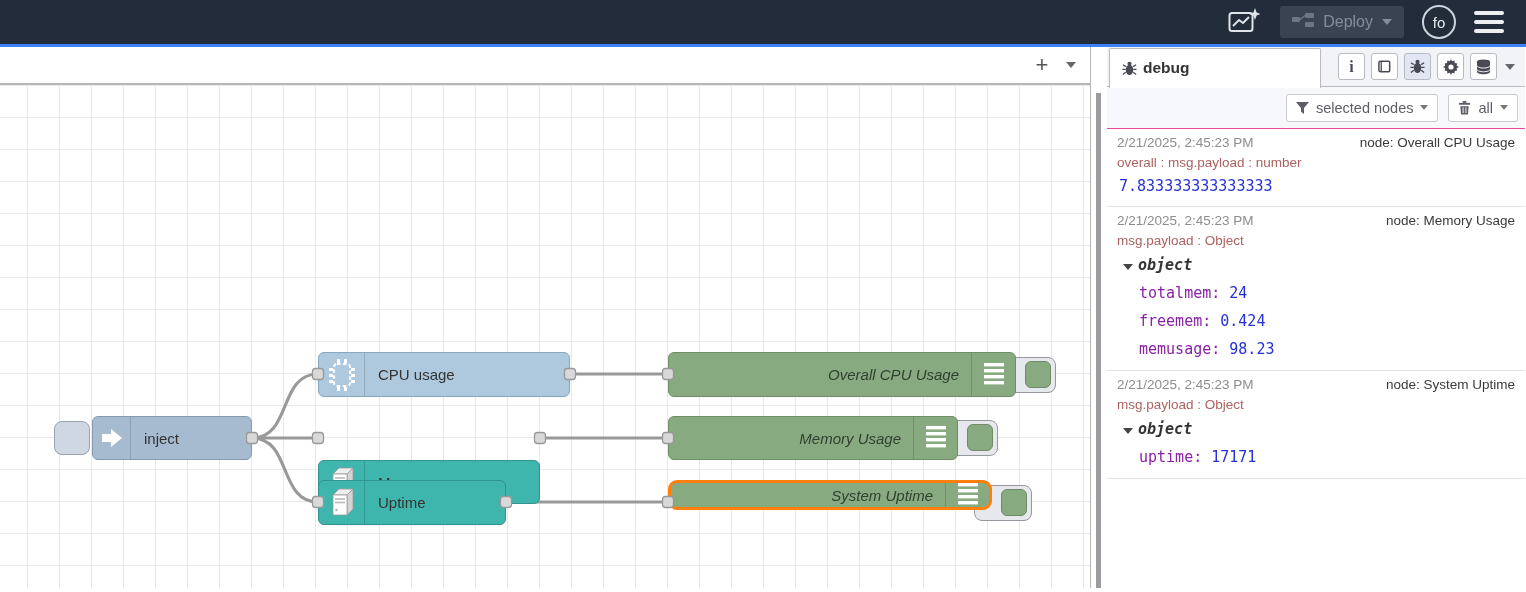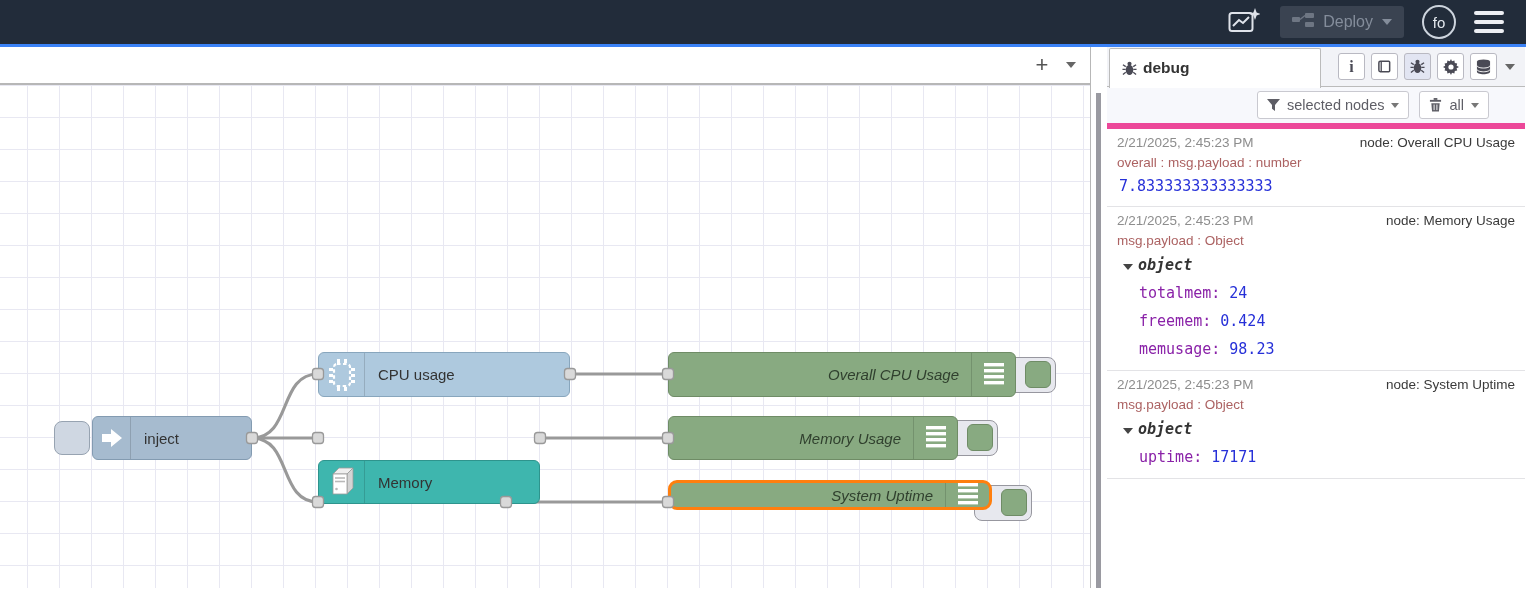--- a/index.html
+++ b/index.html
@@ -64,22 +64,22 @@
   .sb-tab { position:relative; top:1px; margin-left:2px; width:212px; height:40px; background:#fff;
             border:1px solid #bbb; border-bottom:none; border-radius:2px 2px 0 0;
             display:flex; align-items:center; gap:6px; padding-left:12px; cursor:pointer; }
   .sb-tab .tab-lbl { font-size:15.5px; color:#333; font-weight:bold; }
   .sb-tools { display:flex; align-items:center; gap:6px; margin-left:auto; margin-right:8px; }
   .tool-btn { width:27px; height:27px; background:#fff; border:1px solid #b9b9c2; border-radius:3px;
               display:flex; align-items:center; justify-content:center; cursor:pointer; color:#4a4a55; }
   .tool-btn.active { background:#e2e5f2; }
   .info-glyph { font-family:"Liberation Serif", serif; font-weight:bold; font-size:16px; color:#4a4a55; }
 
-  .sb-toolbar { height:42px; background:#f7f8fc; border-bottom:6px solid #ec4899;
-                display:flex; align-items:center; justify-content:flex-end; gap:10px; padding-right:36px; }
+  .sb-toolbar { height:42px; background:#f7f8fc; border-bottom:1px solid #ec4899;
+                display:flex; align-items:center; justify-content:flex-end; gap:10px; padding-right:7px; }
   .sb-btn { height:28px; background:#fff; border:1px solid #c9c9d0; border-radius:3px;
             display:flex; align-items:center; gap:7px; padding:0 9px; color:#5e5e66;
             font-size:14.5px; cursor:pointer; }
   .sb-btn .caret-sm { width:0;height:0;border-left:4px solid transparent;border-right:4px solid transparent;
                       border-top:5px solid #777; }
 
   .debug-list { flex:1; overflow:hidden; background:#fff; }
   .dmsg { padding:4px 10px 7px 10px; border-bottom:1px solid #e3e3e6; cursor:default; }
   .dmsg-top { display:flex; justify-content:space-between; align-items:baseline; font-size:13.5px; line-height:20px; }
   .dmsg-top .ts { color:#8d8d8d; }
@@ -189,20 +189,33 @@
               <polygon points="6,9 12,3 26,3 20,9" fill="#efefef" stroke="#9b9b9b" stroke-width="0.8"></polygon>
               <polygon points="20,9 26,3 26,23 20,29" fill="#d4d4d4" stroke="#9b9b9b" stroke-width="0.8"></polygon>
               <rect x="6" y="9" width="14" height="20" fill="#fff" stroke="#9b9b9b" stroke-width="0.8"></rect>
               <line x1="8" y1="13" x2="18" y2="13" stroke="#b9b9b9" stroke-width="1.6"></line>
               <line x1="8" y1="16.5" x2="18" y2="16.5" stroke="#b9b9b9" stroke-width="1.6"></line>
               <circle cx="9.5" cy="24" r="1.3" fill="#b9b9b9"></circle>
             </svg>
           </div>
           <span class="nlabel lbl-left">Memory</span>
         </div>
+        <div class="node" style="left: 318px; top: 395px; width: 188px; height: 45px; background: rgb(62, 182, 174); border-color: rgb(46, 148, 141);">
+          <div class="icon-area icon-left" style="width: 46px;">
+            <svg width="30" height="34" viewBox="0 0 30 34">
+              <polygon points="6,9 12,3 26,3 20,9" fill="#efefef" stroke="#9b9b9b" stroke-width="0.8"></polygon>
+              <polygon points="20,9 26,3 26,23 20,29" fill="#d4d4d4" stroke="#9b9b9b" stroke-width="0.8"></polygon>
+              <rect x="6" y="9" width="14" height="20" fill="#fff" stroke="#9b9b9b" stroke-width="0.8"></rect>
+              <line x1="8" y1="13" x2="18" y2="13" stroke="#b9b9b9" stroke-width="1.6"></line>
+              <line x1="8" y1="16.5" x2="18" y2="16.5" stroke="#b9b9b9" stroke-width="1.6"></line>
+              <circle cx="9.5" cy="24" r="1.3" fill="#b9b9b9"></circle>
+            </svg>
+          </div>
+          <span class="nlabel lbl-left">Uptime</span>
+        </div>
         <div class="toggle-housing" style="left: 998px; top: 271.5px; width: 58px; height: 36px;">
           <div class="toggle-green" style="right: 4px; top: 3px; width: 26px; height: 27px;"></div>
         </div>
         <div class="node" style="left: 668px; top: 267px; width: 348px; height: 45px; background: rgb(136, 170, 129); border-color: rgb(111, 140, 102);">
           <span class="nlabel lbl-right">Overall CPU Usage</span>
           <div class="icon-area icon-right" style="width: 44px;">
             <svg width="24" height="28" viewBox="0 0 24 28">
               <rect x="2" y="2" width="20" height="3.4" fill="#fff"></rect>
               <rect x="2" y="8" width="20" height="3.4" fill="#fff"></rect>
               <rect x="2" y="14" width="20" height="3.4" fill="#fff"></rect>

